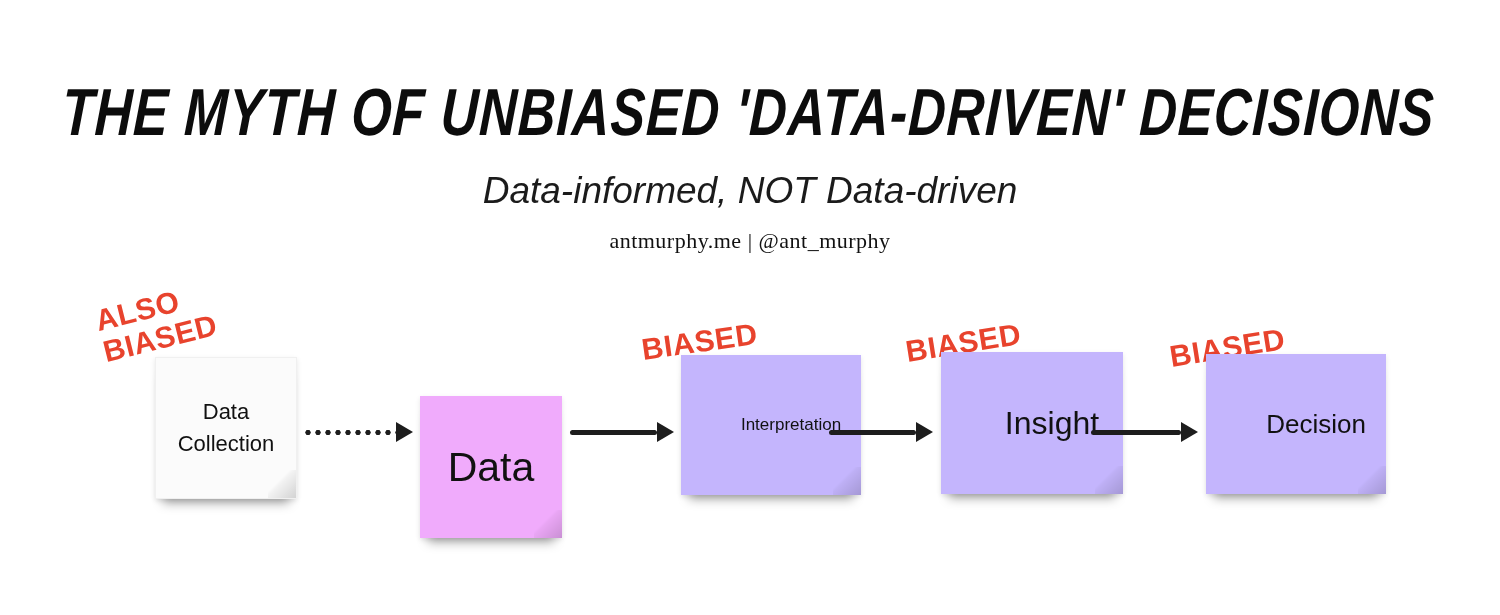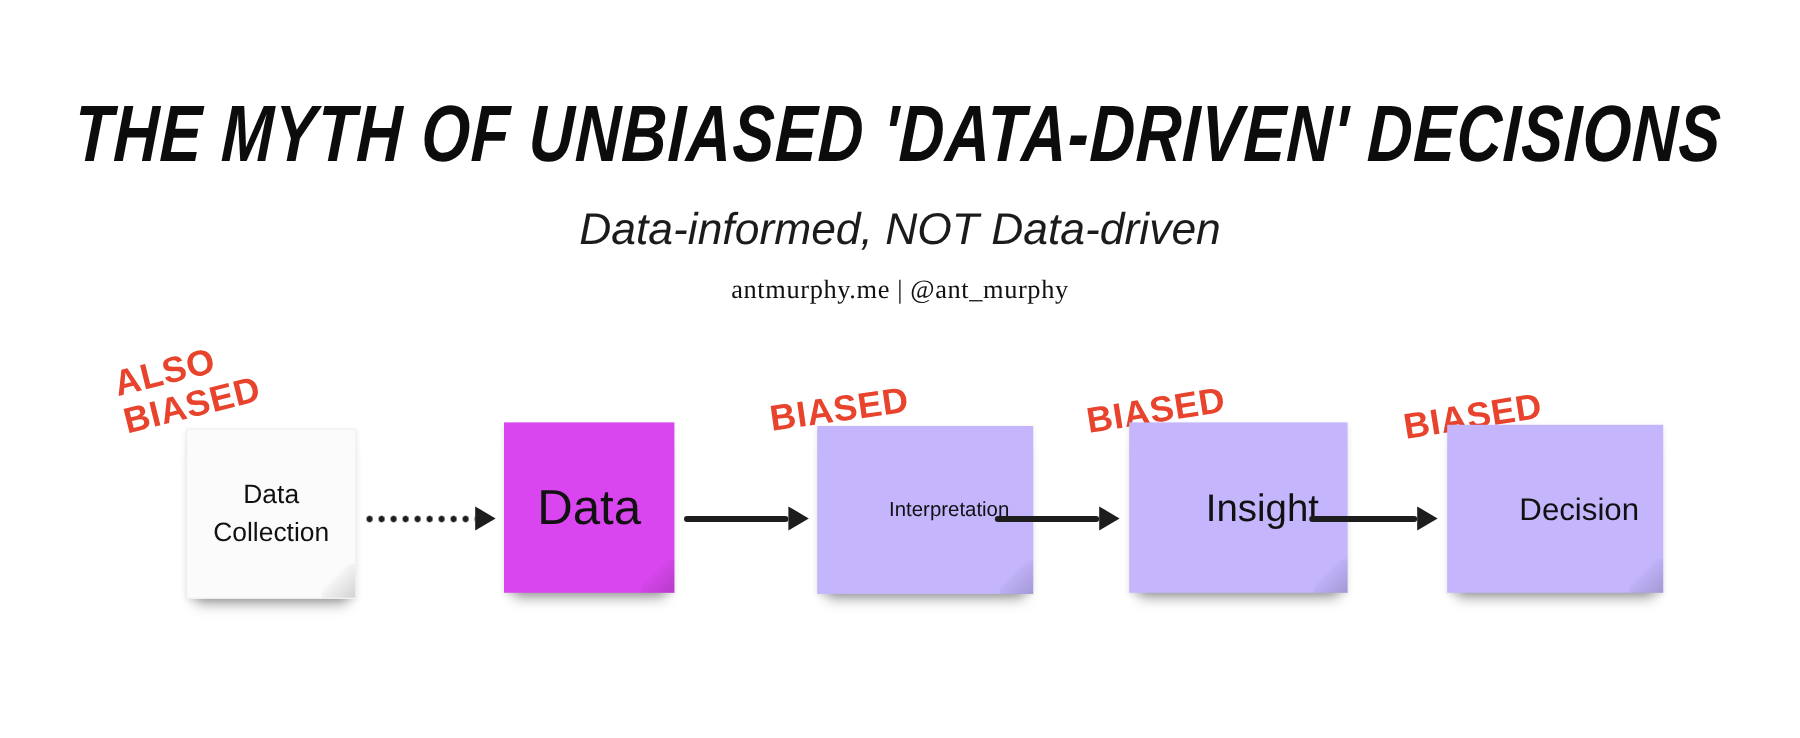--- a/index.html
+++ b/index.html
@@ -32,21 +32,21 @@
     position:absolute;
     display:flex;align-items:center;justify-content:center;
     text-align:center;
     box-shadow:0 12px 10px -8px rgba(0,0,0,.35),0 2px 5px rgba(0,0,0,.10);
   }
   .note::after{
     content:"";position:absolute;bottom:0;right:0;width:28px;height:28px;
     background:linear-gradient(315deg,rgba(0,0,0,.16),rgba(0,0,0,.03) 55%,transparent 62%);
   }
   .note-white{background:#fbfbfb;border:1px solid #f0f0f0;justify-content:center;}
-  .note-blue{background:#d946ef;}
+  .note-blue{background:#f0abfc;margin-top:44px;}
   .note-yellow{background:#c4b5fd;padding-left:40px;}
 
   .note-1{left:155px;top:357px;width:140px;height:140px;}
   .note-1 .note-label{font-size:22px;line-height:1.45;}
   .note-2{left:420px;top:352px;width:142px;height:142px;}
   .note-2 .note-label{font-size:41px;}
   .note-3{left:681px;top:355px;width:140px;height:140px;}
   .note-3 .note-label{font-size:17px;}
   .note-4{left:941px;top:352px;width:142px;height:142px;}
   .note-4 .note-label{font-size:32px;}

